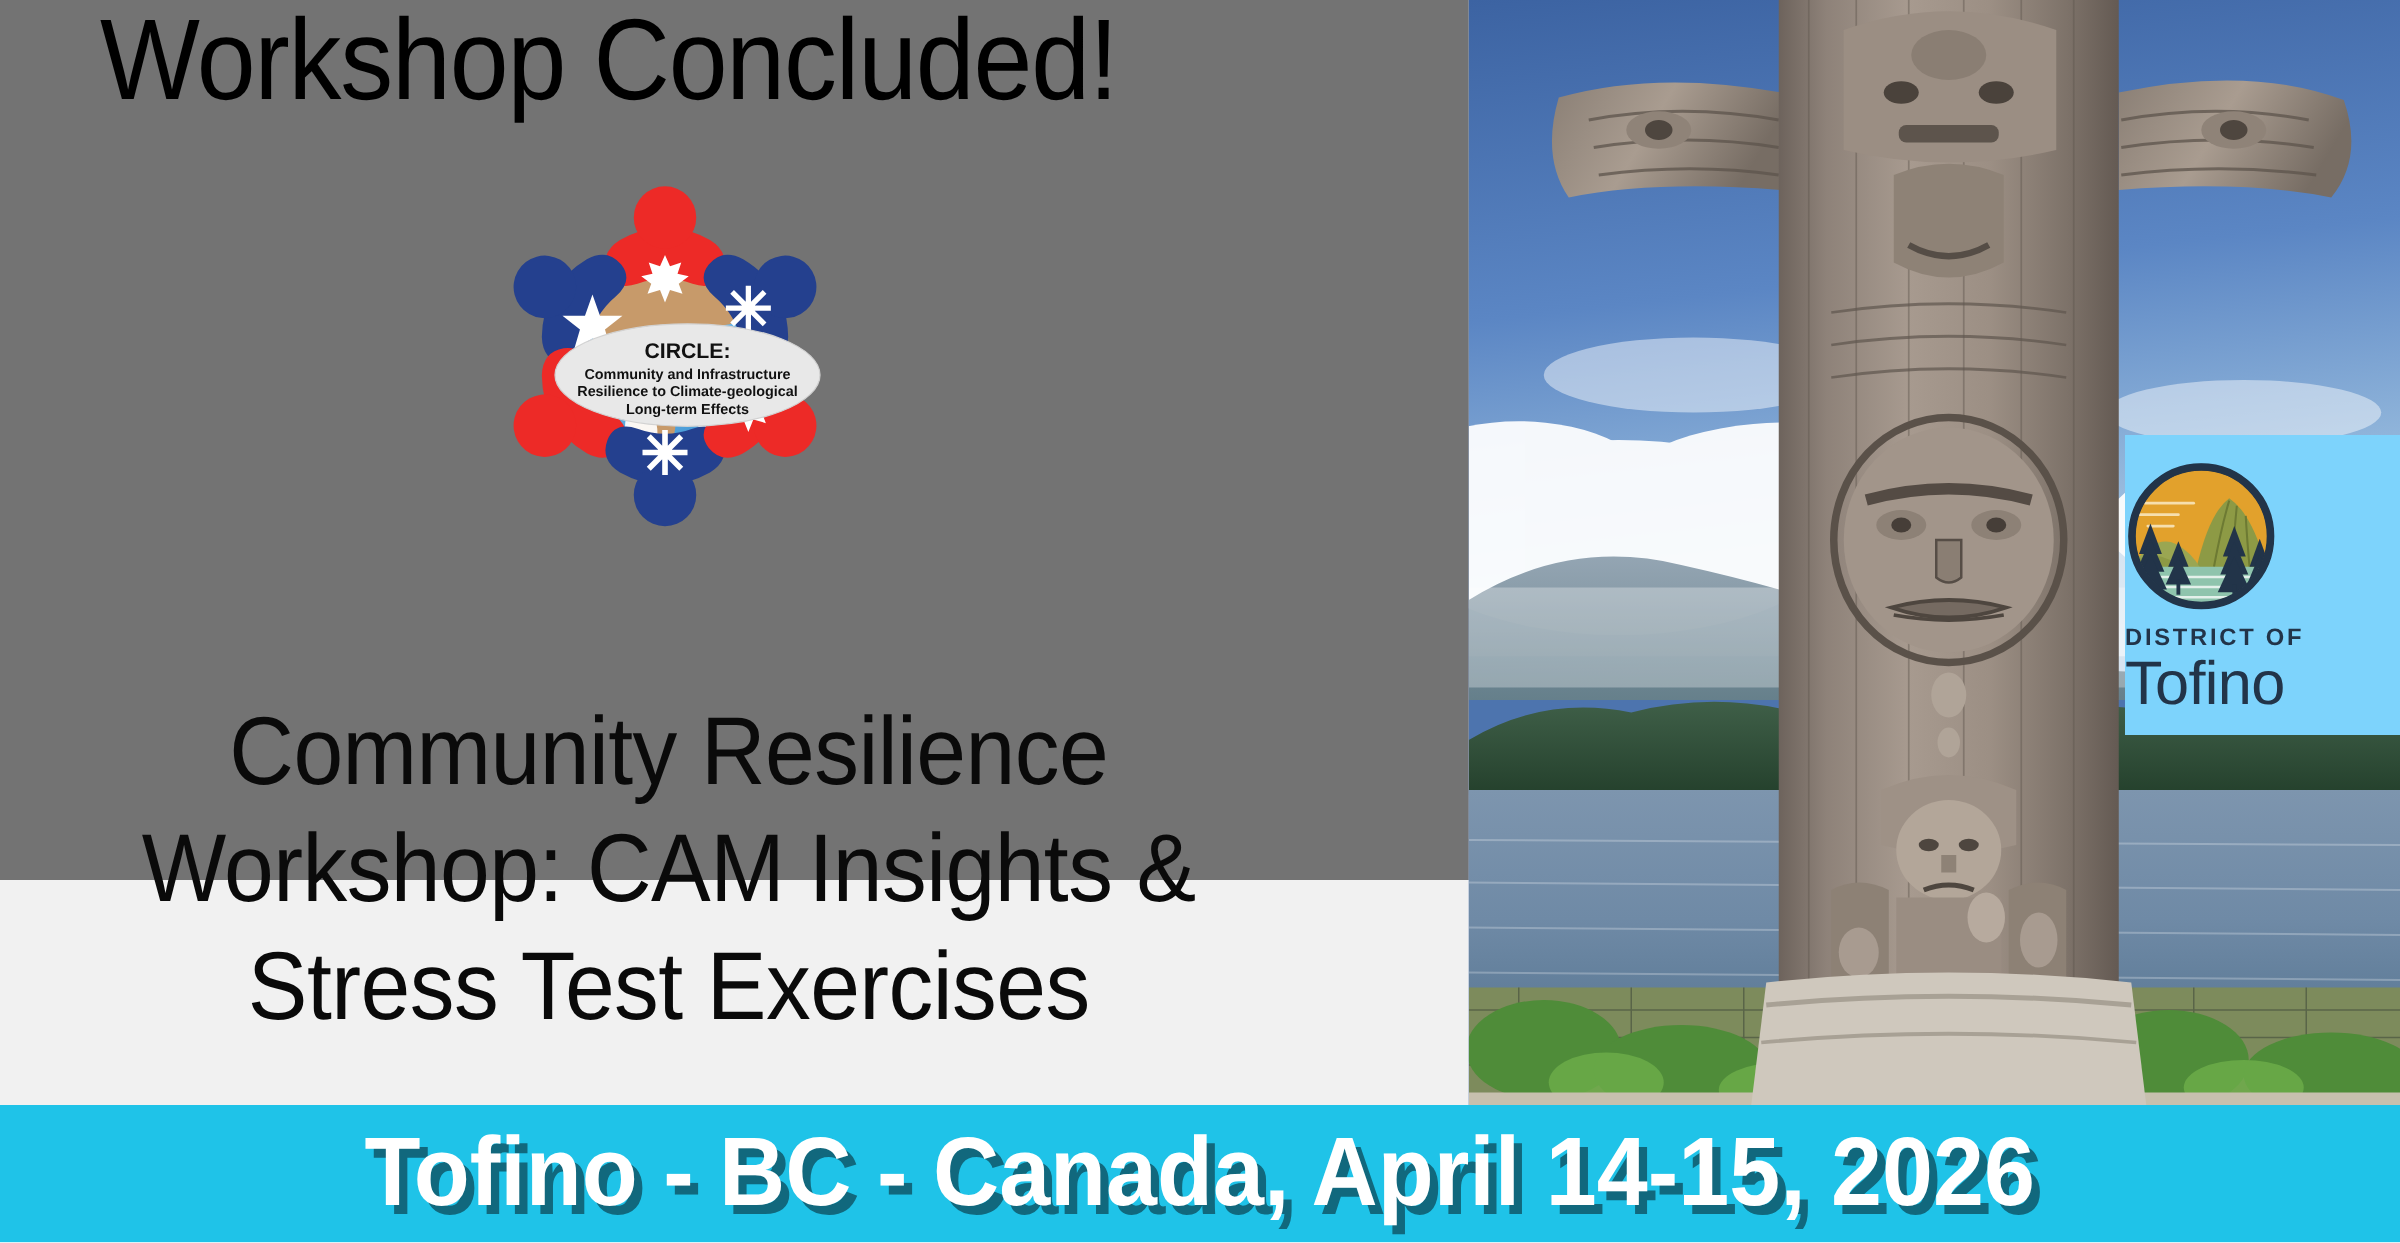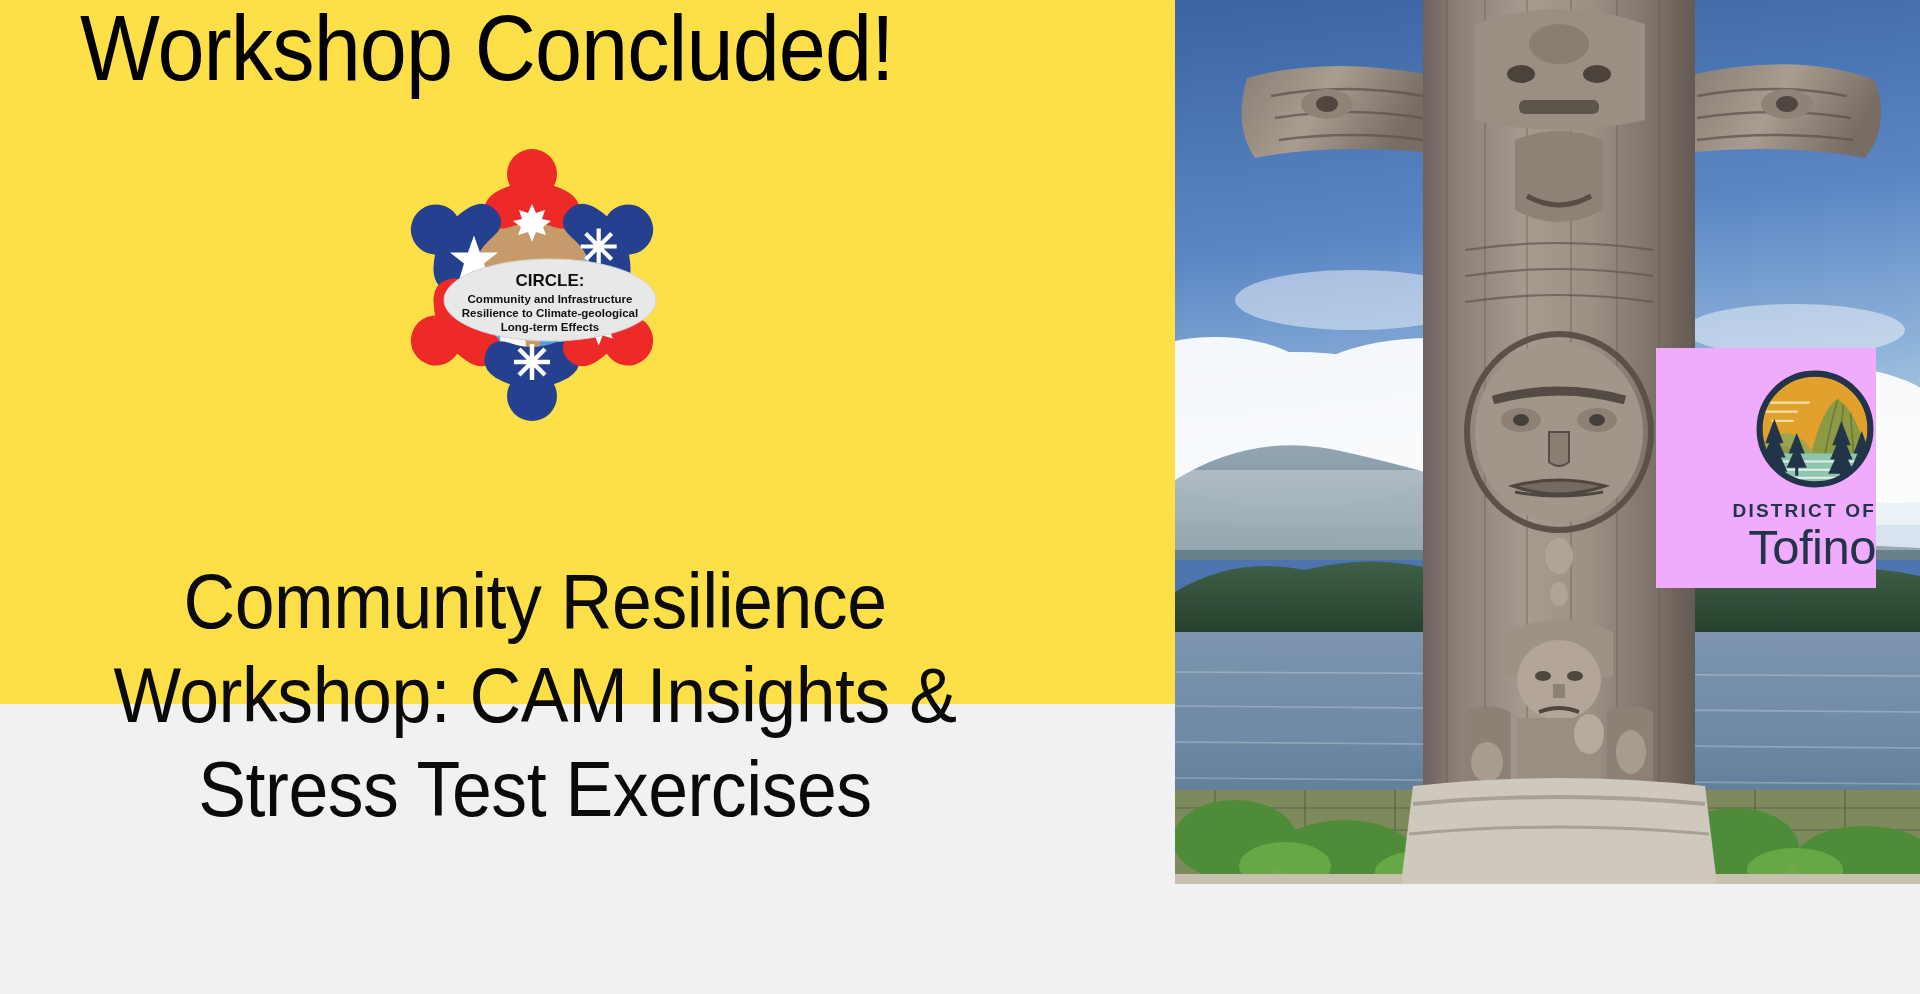--- a/index.html
+++ b/index.html
@@ -1,21 +1,21 @@
 <!DOCTYPE html>
 <html><head>
 <meta charset="utf-8">
 <style>
   html,body{margin:0;padding:0;background:#ffffff;}
   body{width:1920px;height:994px;overflow:hidden;font-family:"Liberation Sans",sans-serif;}
 
   .poster{position:relative;width:1920px;height:994px;background:#f1f1f1;overflow:hidden;}
 
   
-  .left-panel{position:absolute;left:0;top:0;width:1175px;height:704px;background:#fde047;}
+  .left-panel{position:absolute;left:0;top:0;width:1175px;height:704px;background:#737373;}
 
   .headline{
     position:absolute;left:80px;top:2px;width:1060px;
     font-family:"Liberation Sans Narrow","Liberation Sans",sans-serif;
     font-size:92px;line-height:1.02;color:#000;letter-spacing:-1px;
     font-stretch:condensed;transform:scaleX(0.92);transform-origin:left top;
     white-space:nowrap;
   }
 
   
@@ -31,23 +31,23 @@
     transform:scaleX(0.93);transform-origin:center top;
   }
   .main-title .tl{display:block;white-space:nowrap;}
 
   
   .photo{position:absolute;left:1175px;top:0;width:745px;height:884px;overflow:hidden;background:#4d74ae;}
   .photo svg{display:block;width:745px;height:884px;}
 
   
   .tofino-card{
-    position:absolute;left:1656px;top:348px;width:220px;height:240px;
-    background:#f0abfc;
-    display:flex;flex-direction:column;align-items:flex-end;justify-content:center;
+    position:absolute;left:1700px;top:348px;width:220px;height:240px;
+    background:#7dd3fc;
+    display:flex;flex-direction:column;align-items:flex-start;justify-content:center;
   }
   .tofino-mark{width:122px;height:122px;display:block;margin-top:4px;}
   .tofino-sub{
     font-family:"Liberation Sans",sans-serif;
     font-weight:bold;font-size:19px;letter-spacing:2.2px;color:#223449;
     margin-top:11px;line-height:1;
   }
   .tofino-name{
     font-family:"Liberation Sans",sans-serif;
     font-weight:normal;font-size:49px;color:#223449;line-height:1;
@@ -395,14 +395,17 @@
           <path d="M106 74 l10 24 l-20 0 Z"></path>
           <rect x="104.5" y="94" width="3" height="14"></rect>
         </g>
       </g>
       <circle cx="60" cy="60" r="54.5" fill="none" stroke="#223449" stroke-width="6"></circle>
     </svg>
     <div class="tofino-sub">DISTRICT OF</div>
     <div class="tofino-name">Tofino</div>
   </div>
 
+  <div class="banner">
+    <div class="banner-text">Tofino - BC - Canada, April 14-15, 2026</div>
+  </div>
 
 </div>
 
 </body></html>

